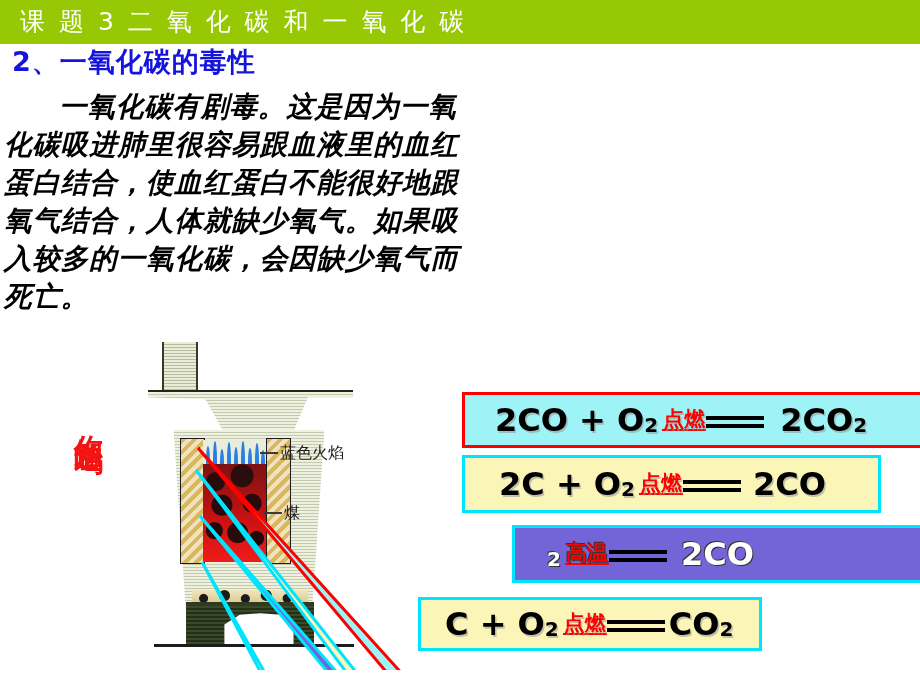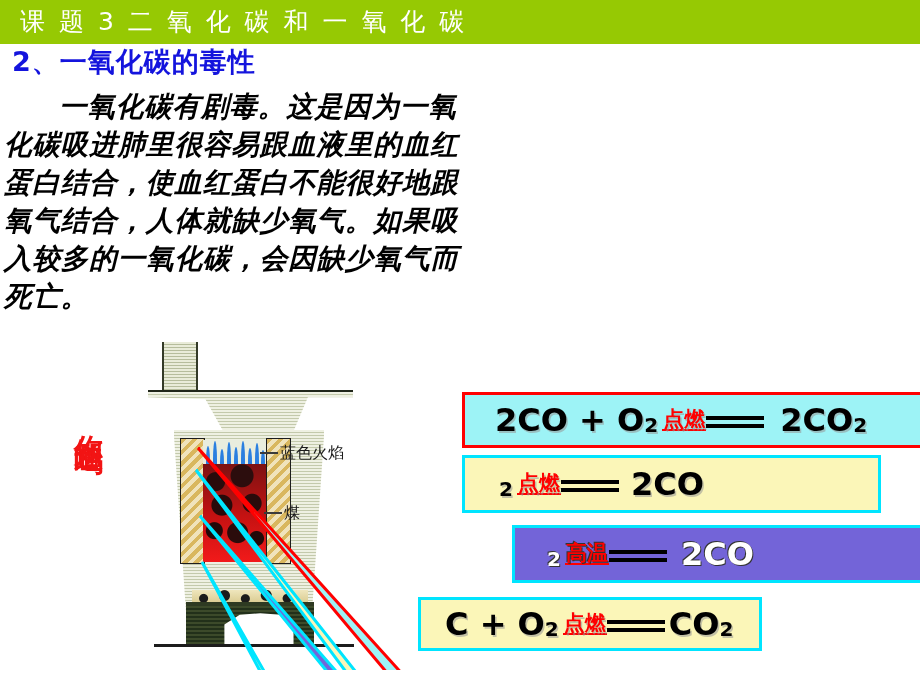--- a/index.html
+++ b/index.html
@@ -282,20 +282,21 @@
         <span class="eqbars"></span>
       </span>
       <span class="gap"></span>
       <span>2CO</span>
         <span class="sub">2</span>
     </div>
   </div>
 
   <div class="eqbox eq2">
     <div class="eqtext" style="margin-left:26px;">
+      <span>2C + O</span>
         <span class="sub">2</span>
       <span class="cond">
         <span class="cond-word">点燃</span>
         <span class="eqbars"></span>
       </span>
       <span class="gap" style="width:8px;"></span>
       <span>2CO</span>
         <span class="sub"></span>
     </div>
   </div>

